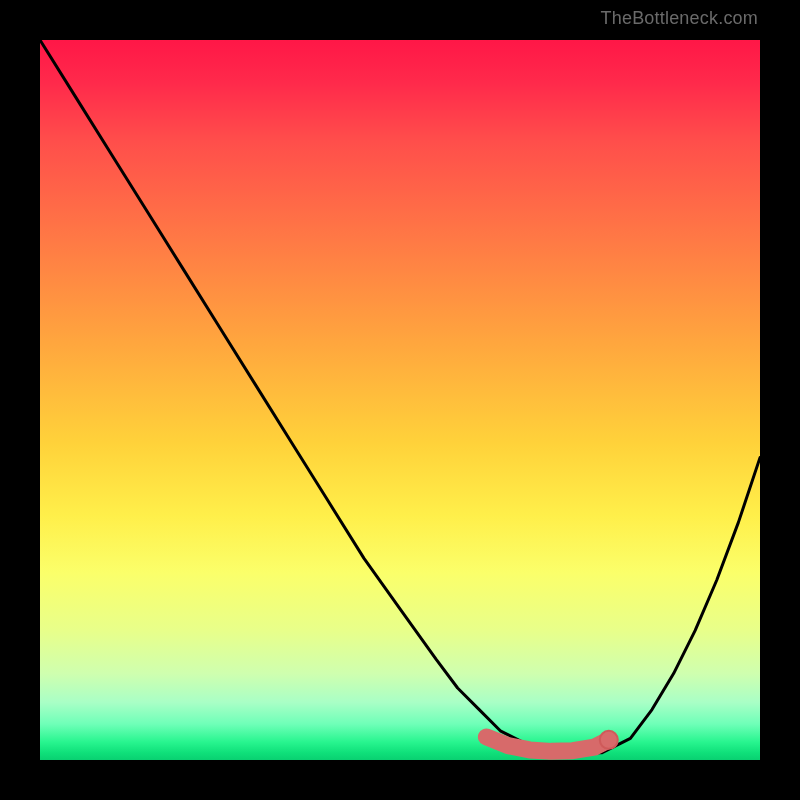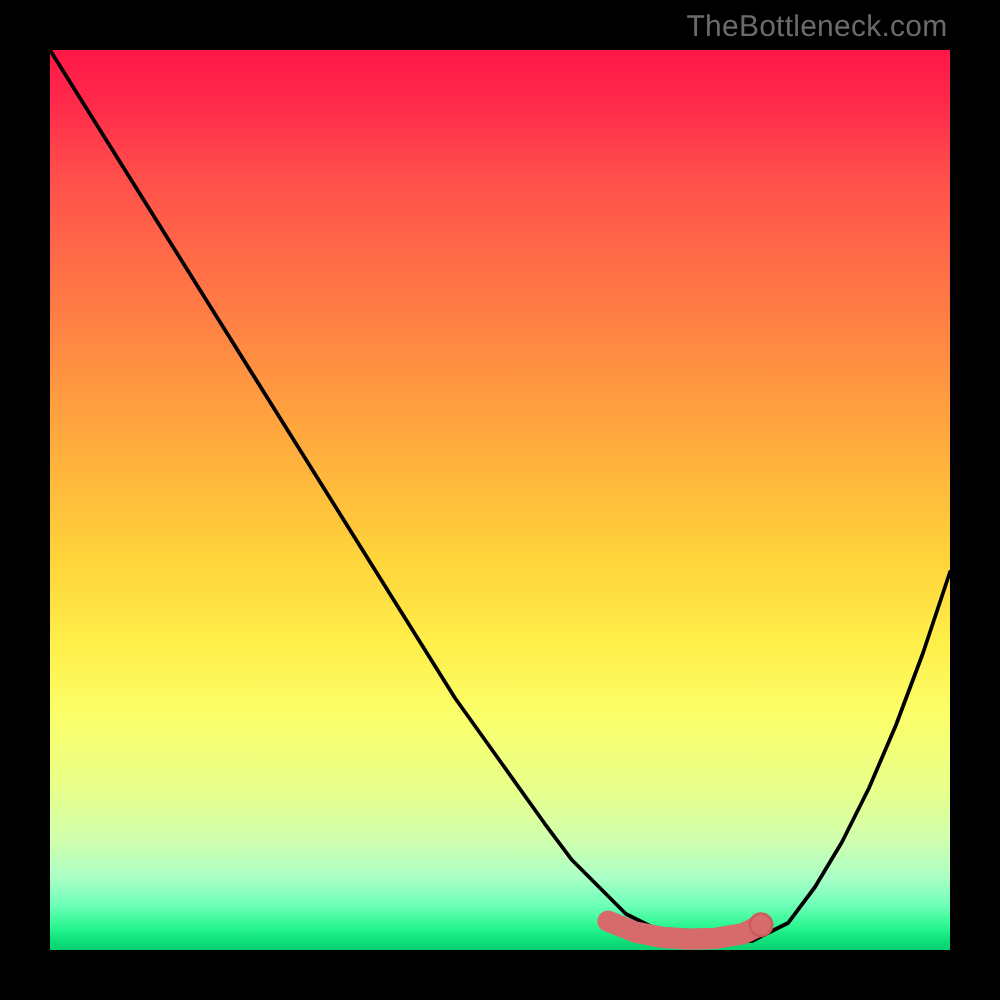--- a/index.html
+++ b/index.html
@@ -41,21 +41,21 @@
       #28f58f 97.5%,
       #0fe07a 99%,
       #09d071 100%
     );
   }
   .watermark {
     position: absolute;
     top: 8px;
     right: 42px;
     color: #6a6a6a;
-    font-size: 24px;
+    font-size: 18px;
     letter-spacing: 0.2px;
     font-weight: 500;
     user-select: none;
   }
   svg.overlay {
     position: absolute;
     left: 0;
     top: 0;
     width: 720px;
     height: 720px;

